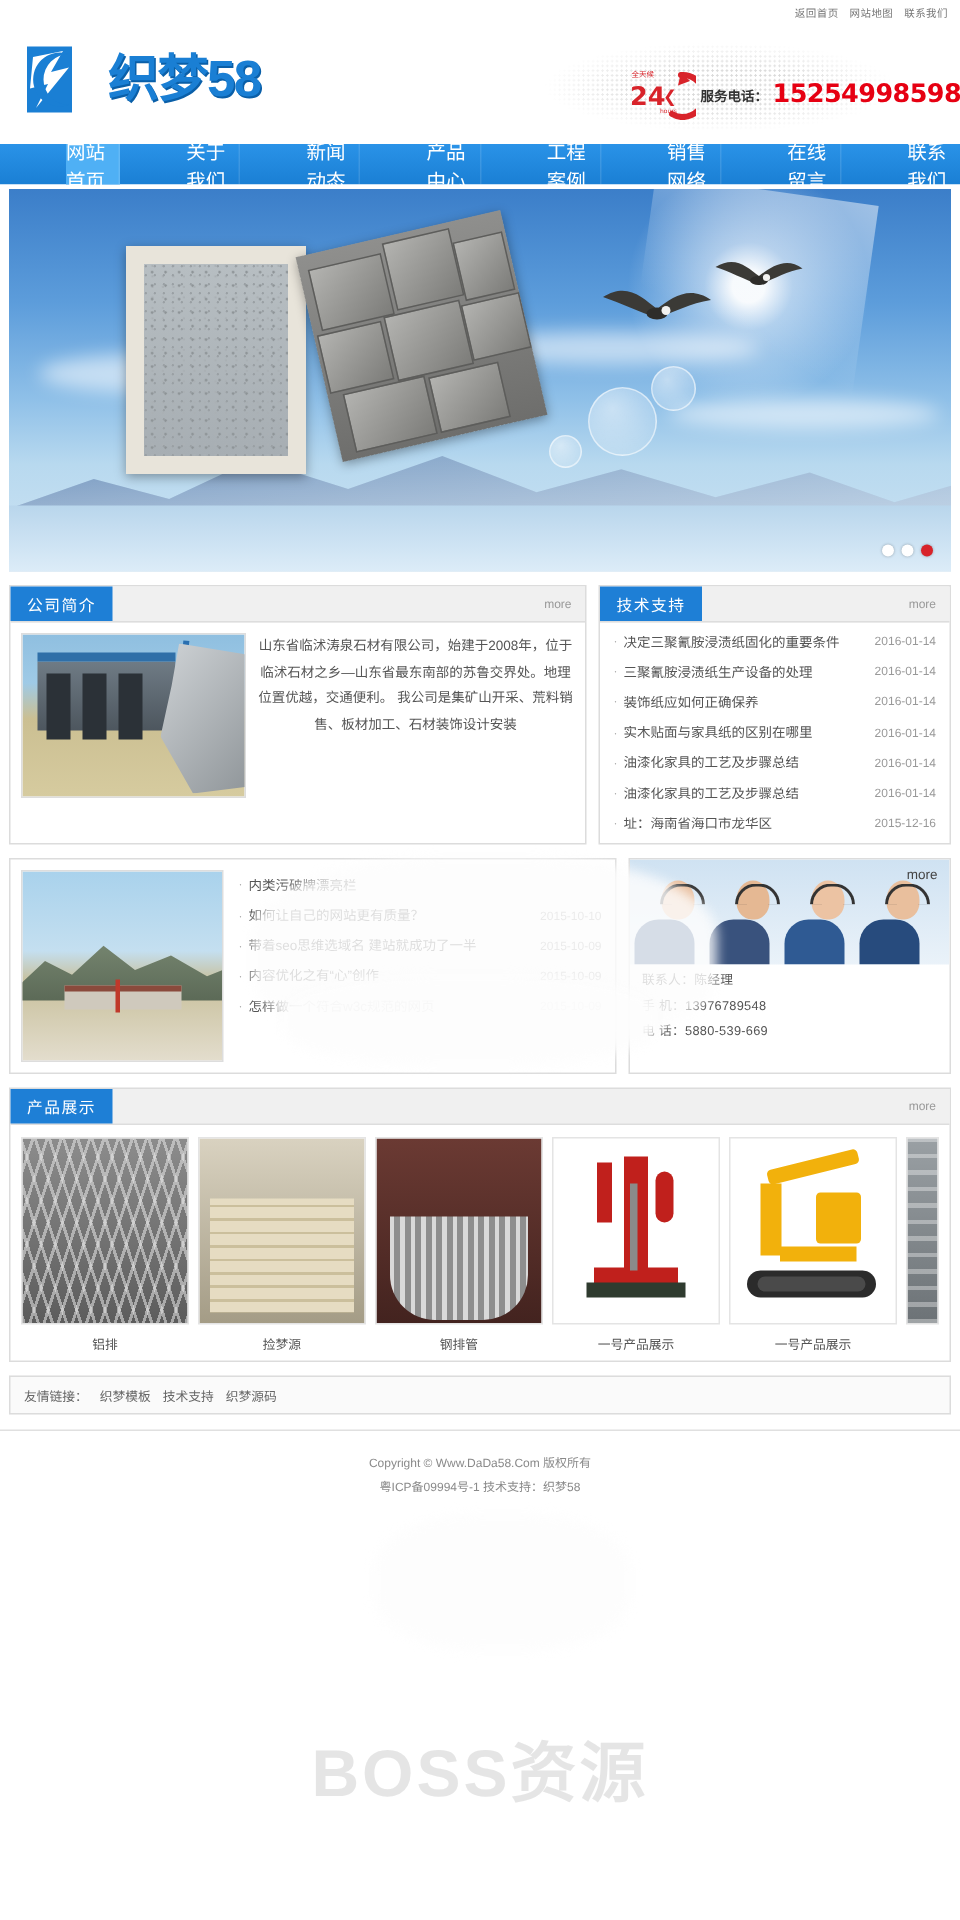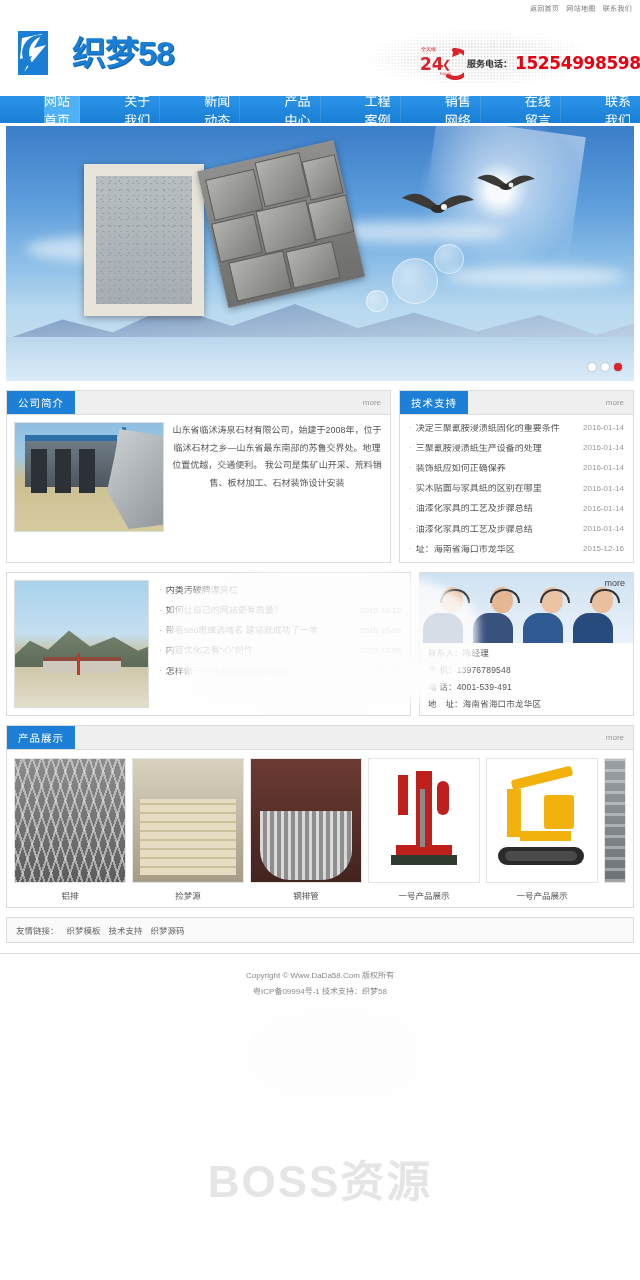--- a/index.html
+++ b/index.html
@@ -531,22 +531,21 @@
           <div class="hset" style="left:8px; top:2px;"></div>
         </div>
         <div class="agent" style="left:162px;">
           <div class="head" style="background:#e9bf9d; margin-left:9px;"></div>
           <div class="body" style="background:#274b7d;"></div>
           <div class="hset" style="left:8px; top:2px;"></div>
         </div>
       </div>
       <div class="cc-line">联系人：陈经理</div>
       <div class="cc-line">手 机：13976789548</div>
-      <div class="cc-line">电 话：4001-539-491</div>
-      <div class="cc-line">地　址：海南省海口市龙华区</div>
+      <div class="cc-line">电 话：5880-539-669</div>
     </div>
   </div>
 
   <div class="row">
     <div class="panel" style="flex:1;">
       <div class="panel-hd">
         <div class="tag">产品展示</div>
         <div class="more">more</div>
       </div>
       <div class="prod-bd">

